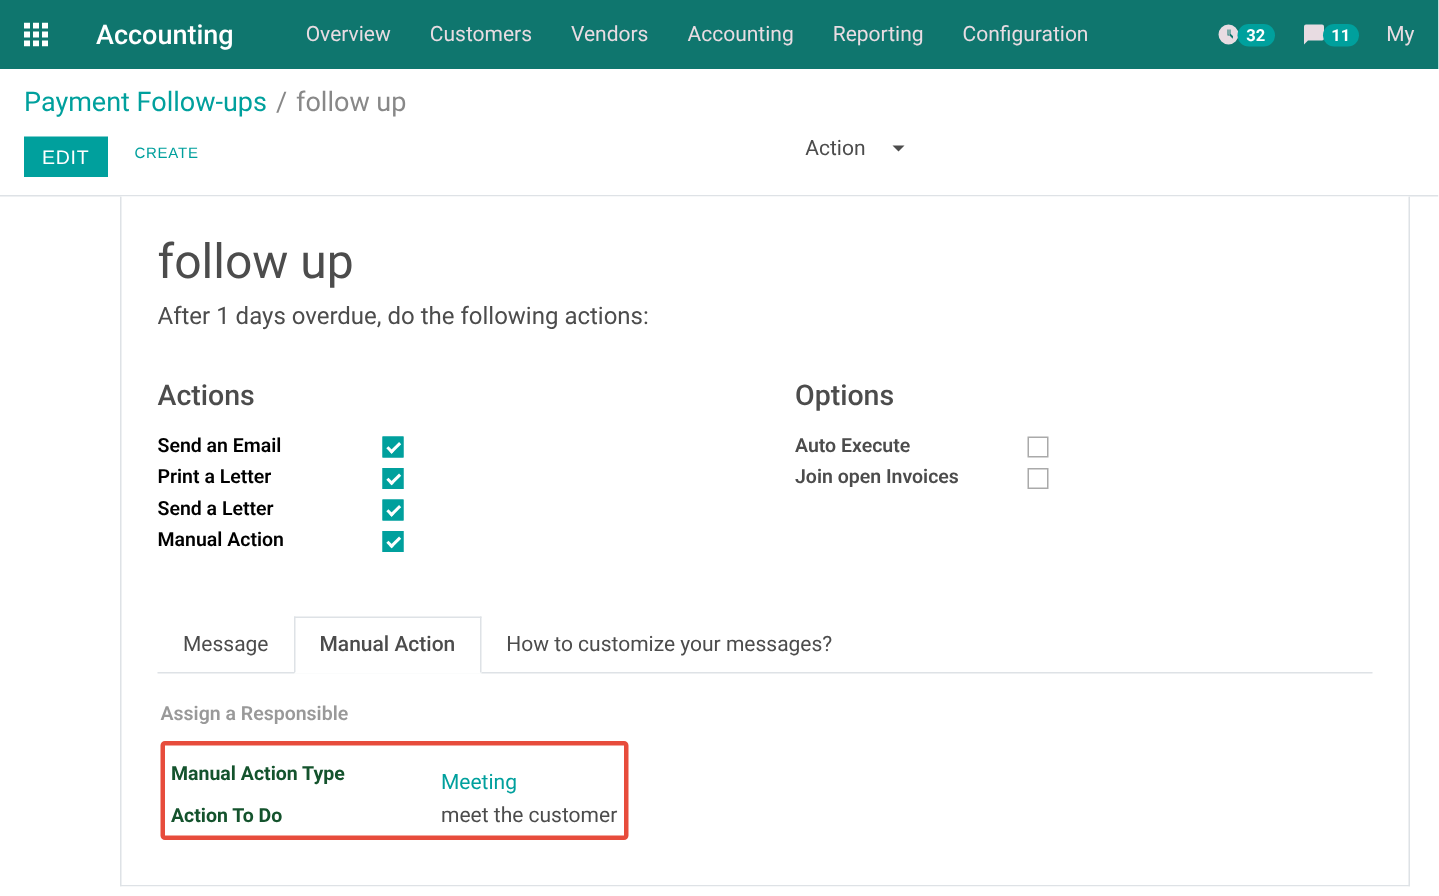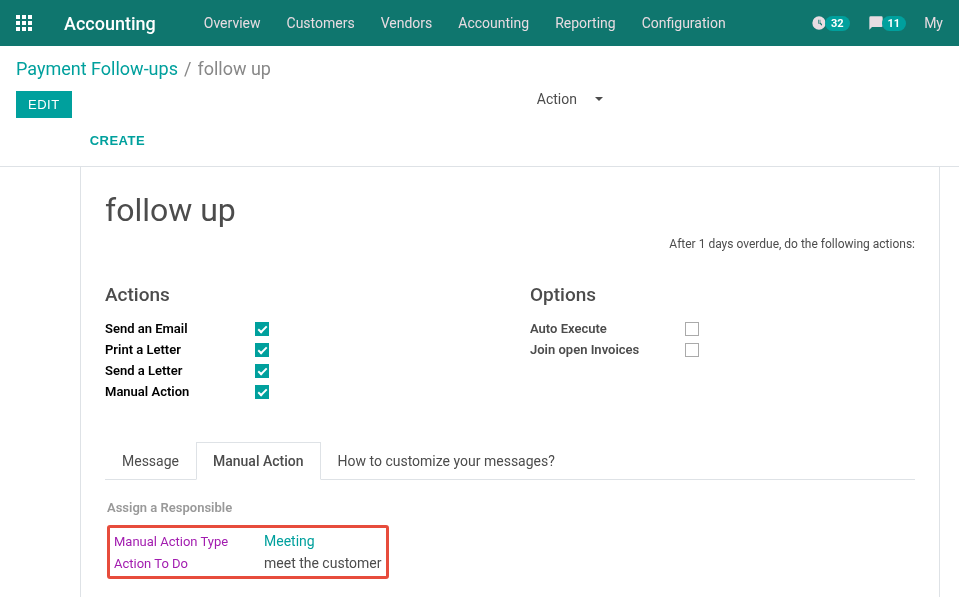--- a/index.html
+++ b/index.html
@@ -17,48 +17,48 @@
     .navbar .badge { background: #00a09d; color: #fff; font-size: 11px; border-radius: 10px; padding: 1px 6px; margin-left: -2px; font-weight: bold; }
     .navbar .user { color: #e8dce2; font-size: 14px; }
     
     .crumb-bar { padding: 12px 16px 4px 16px; display: flex; align-items: center; }
     .crumb-link { color: #00a09d; font-size: 18px; cursor: pointer; }
     .crumb-sep { color: #888; font-size: 18px; padding: 0 6px; }
     .crumb-current { color: #888; font-size: 18px; }
     
     .action-bar { padding: 8px 16px 12px 16px; display: flex; align-items: flex-start; border-bottom: 1px solid #dee2e6; }
     .btn-edit { background: #00a09d; color: #fff; border: none; padding: 6px 12px; font-size: 13px; font-weight: 500; cursor: pointer; letter-spacing: 0.5px; }
-    .btn-create { background: none; color: #00a09d; border: none; padding: 6px 12px; font-size: 13px; font-weight: 700; cursor: pointer; margin-left: 6px; letter-spacing: 0.5px; margin-top: 36px; }
+    .btn-create { background: none; color: #00a09d; border: none; padding: 6px 12px; font-size: 10px; font-weight: 400; cursor: pointer; margin-left: 6px; letter-spacing: 0.5px; }
     .action-dropdown { margin-left: auto; margin-right: 340px; color: #4c4c4c; cursor: pointer; font-size: 14px; display: flex; align-items: center; gap: 18px; }
     .caret { display: inline-block; width: 0; height: 0; border-left: 4px solid transparent; border-right: 4px solid transparent; border-top: 4px solid #4c4c4c; }
     
     .form-sheet { max-width: 860px; margin: 0 0 0 80px; background: #fff; border: 1px solid #dee2e6; border-top: none; padding: 24px 24px 30px 24px; }
     .form-title { font-size: 32px; color: #4c4c4c; margin-bottom: 8px; font-weight: 400; }
-    .form-subtitle { color: #4c4c4c; font-size: 12px; margin-bottom: 32px; text-align: right; }
+    .form-subtitle { color: #4c4c4c; font-size: 16px; margin-bottom: 32px; }
     
     .columns { display: flex; gap: 40px; }
     .col { flex: 1; }
     .col-title { font-size: 19px; color: #4c4c4c; margin-bottom: 12px; font-weight: 500; }
     .field-row { display: flex; align-items: center; padding: 3px 0; }
     .field-label { width: 150px; font-weight: 600; color: #000000; font-size: 13px; }
     .field-label-wide { width: 155px; font-weight: 600; color: #4c4c4c; font-size: 13px; }
     .checkbox { width: 14px; height: 14px; border: 1px solid #aaa; display: inline-block; position: relative; }
     .checkbox.checked { background: #00a09d; border-color: #00a09d; }
     .checkbox.checked::after { content: ""; position: absolute; left: 4px; top: 1px; width: 3px; height: 7px; border: solid #fff; border-width: 0 2px 2px 0; transform: rotate(45deg); }
     
     .tabs { display: flex; border-bottom: 1px solid #dee2e6; margin-top: 40px; }
     .tab { padding: 10px 16px; border: 1px solid transparent; cursor: pointer; color: #4c4c4c; font-size: 14px; margin-bottom: -1px; }
     .tab.active { border: 1px solid #dee2e6; border-bottom: 1px solid #fff; background: #fff; color: #4c4c4c; font-weight: 500; }
     
     .tab-content { padding: 20px 2px 0 2px; }
     .section-title { color: #999; font-weight: 600; font-size: 13px; margin-bottom: 10px; }
     .tab-field-row { display: flex; align-items: center; padding: 3px 0; }
-    .tab-field-label { width: 150px; font-weight: 400; color: #a21caf; font-size: 13px; }
+    .tab-field-label { width: 180px; font-weight: 700; color: #14532d; font-size: 13px; }
     .tab-field-value { font-size: 14px; color: #4c4c4c; }
-    .tab-field-value.link { color: #00a09d; }
+    .tab-field-value.link { color: #00a09d; margin-top: 12px; }
     
     .highlight-box { border: 3px solid #e74c3c; border-radius: 3px; padding: 2px 4px; display: inline-block; }
     .highlight-wrap { margin-top: 4px; }
   </style>
 </head>
 <body>
 
 <div class="navbar">
   <div class="apps-icon">
     <svg width="16" height="16" viewBox="0 0 16 16">

